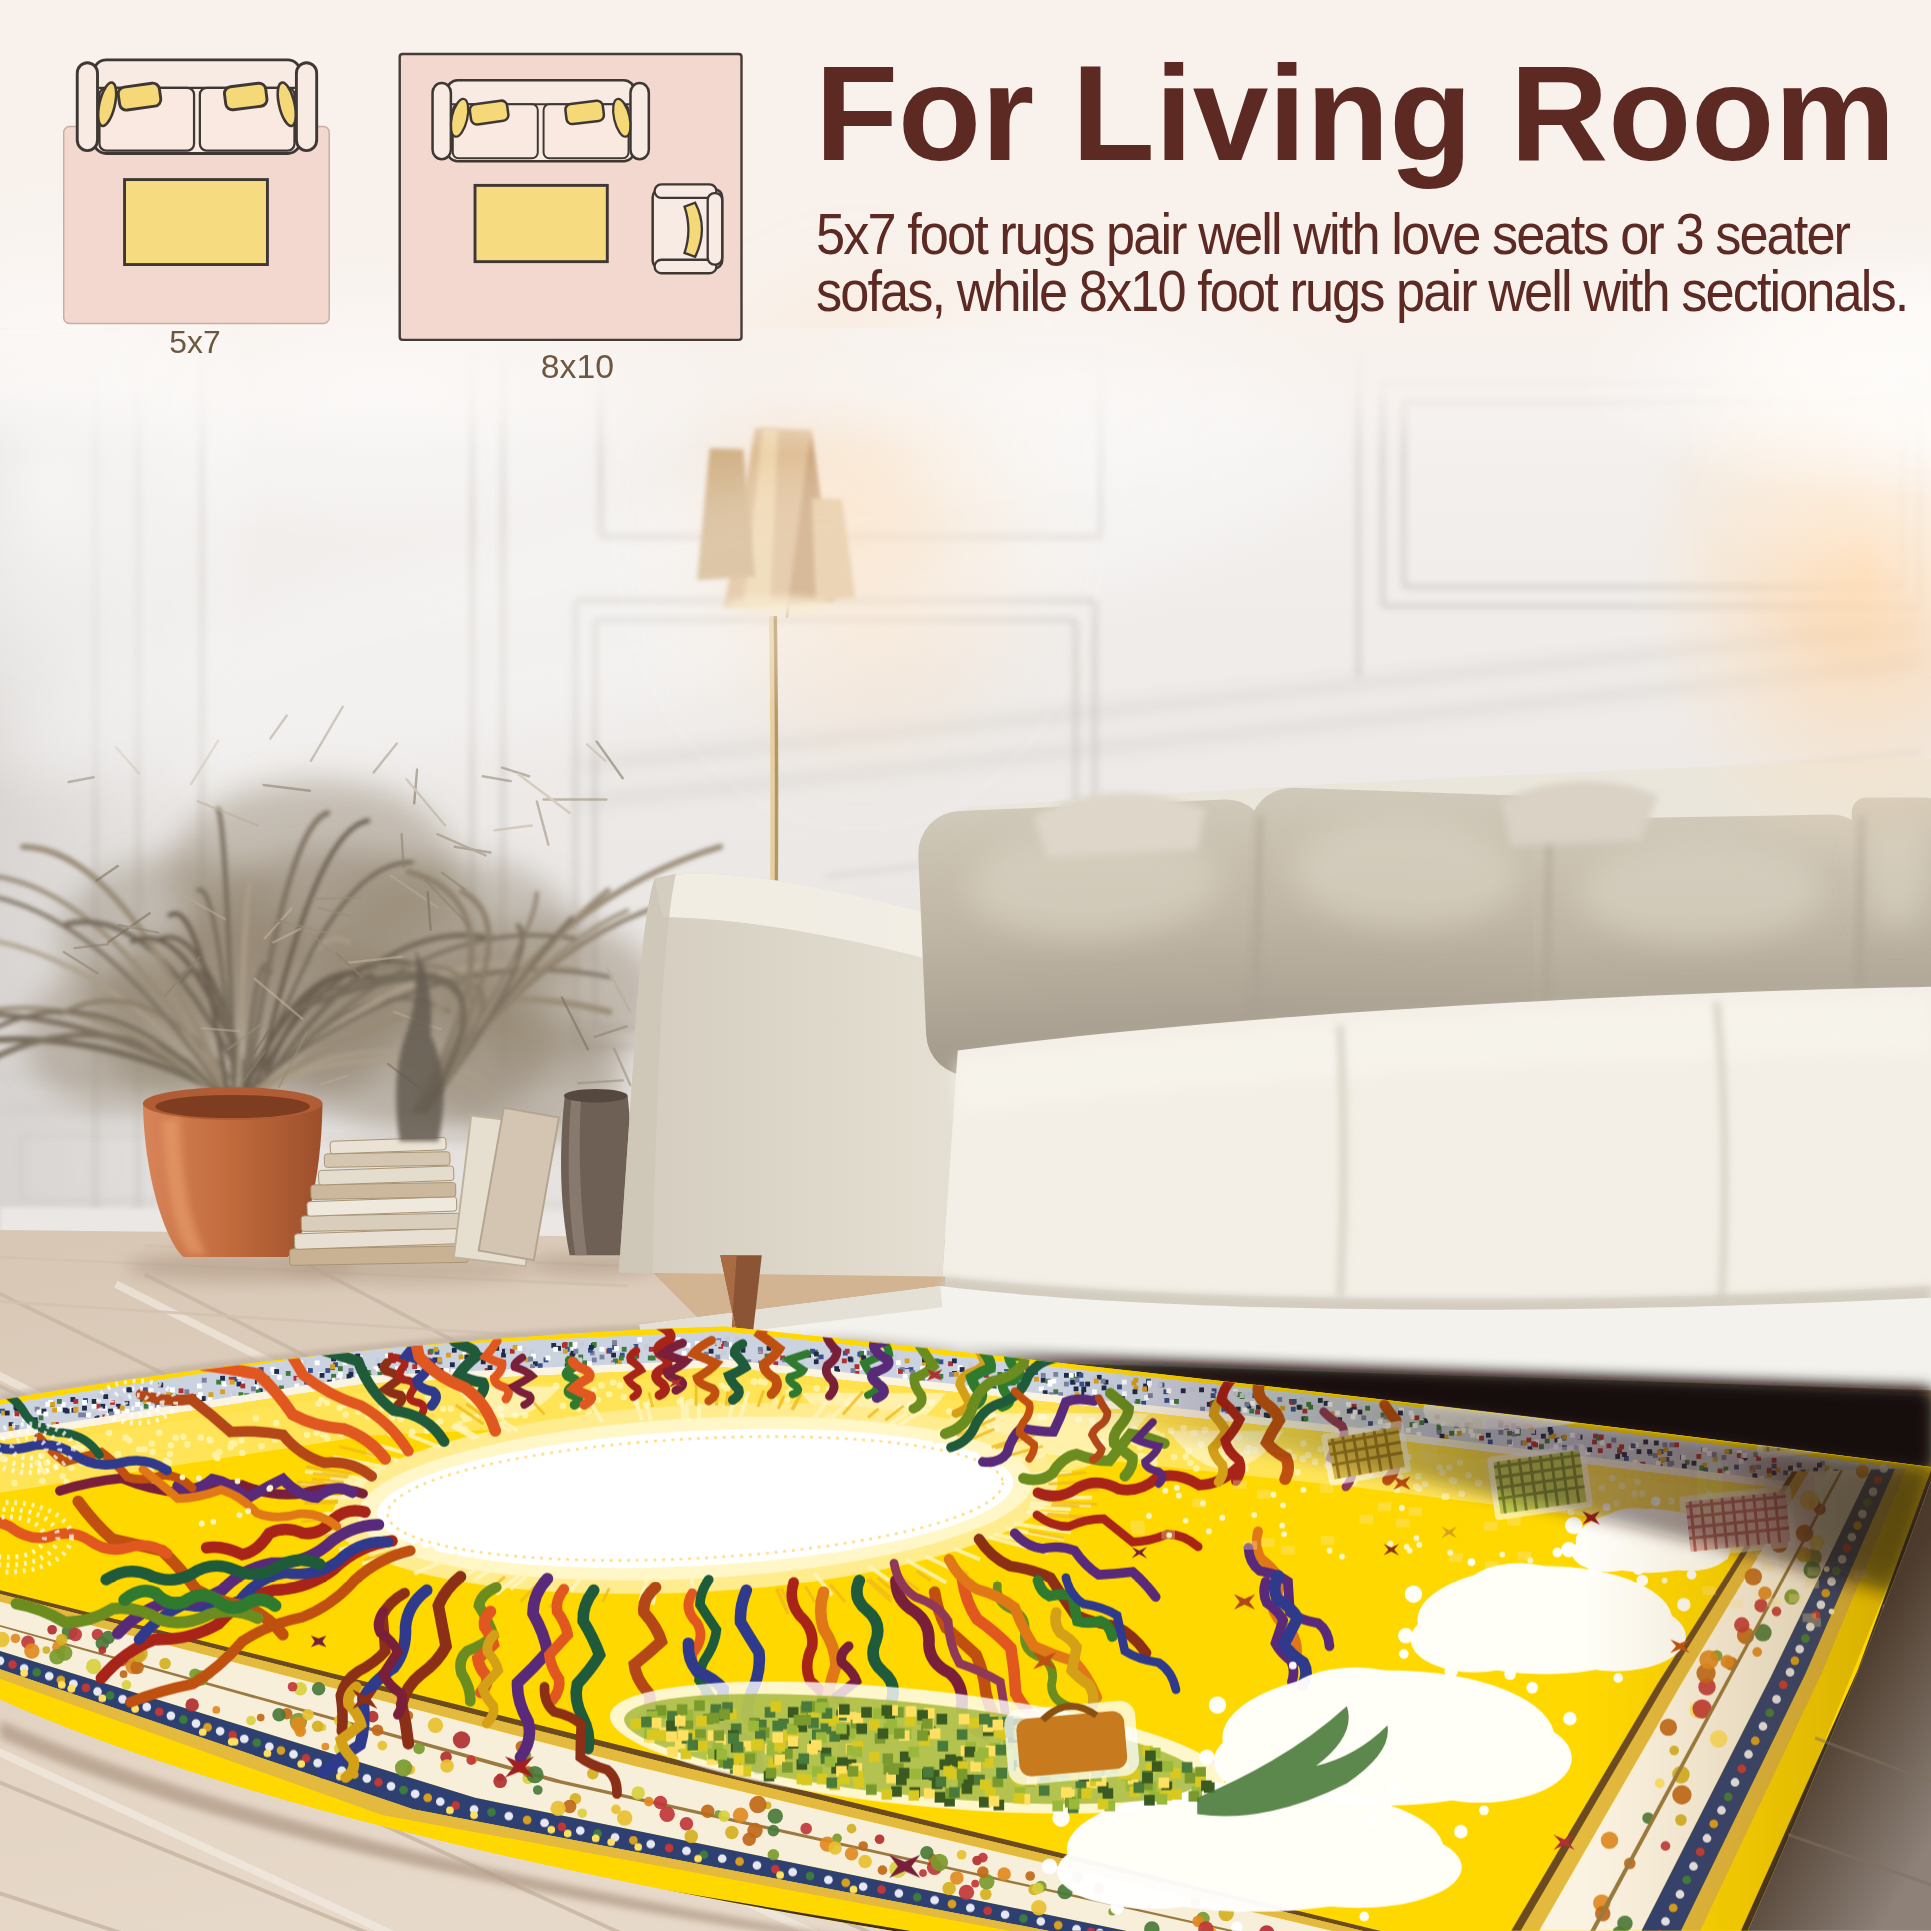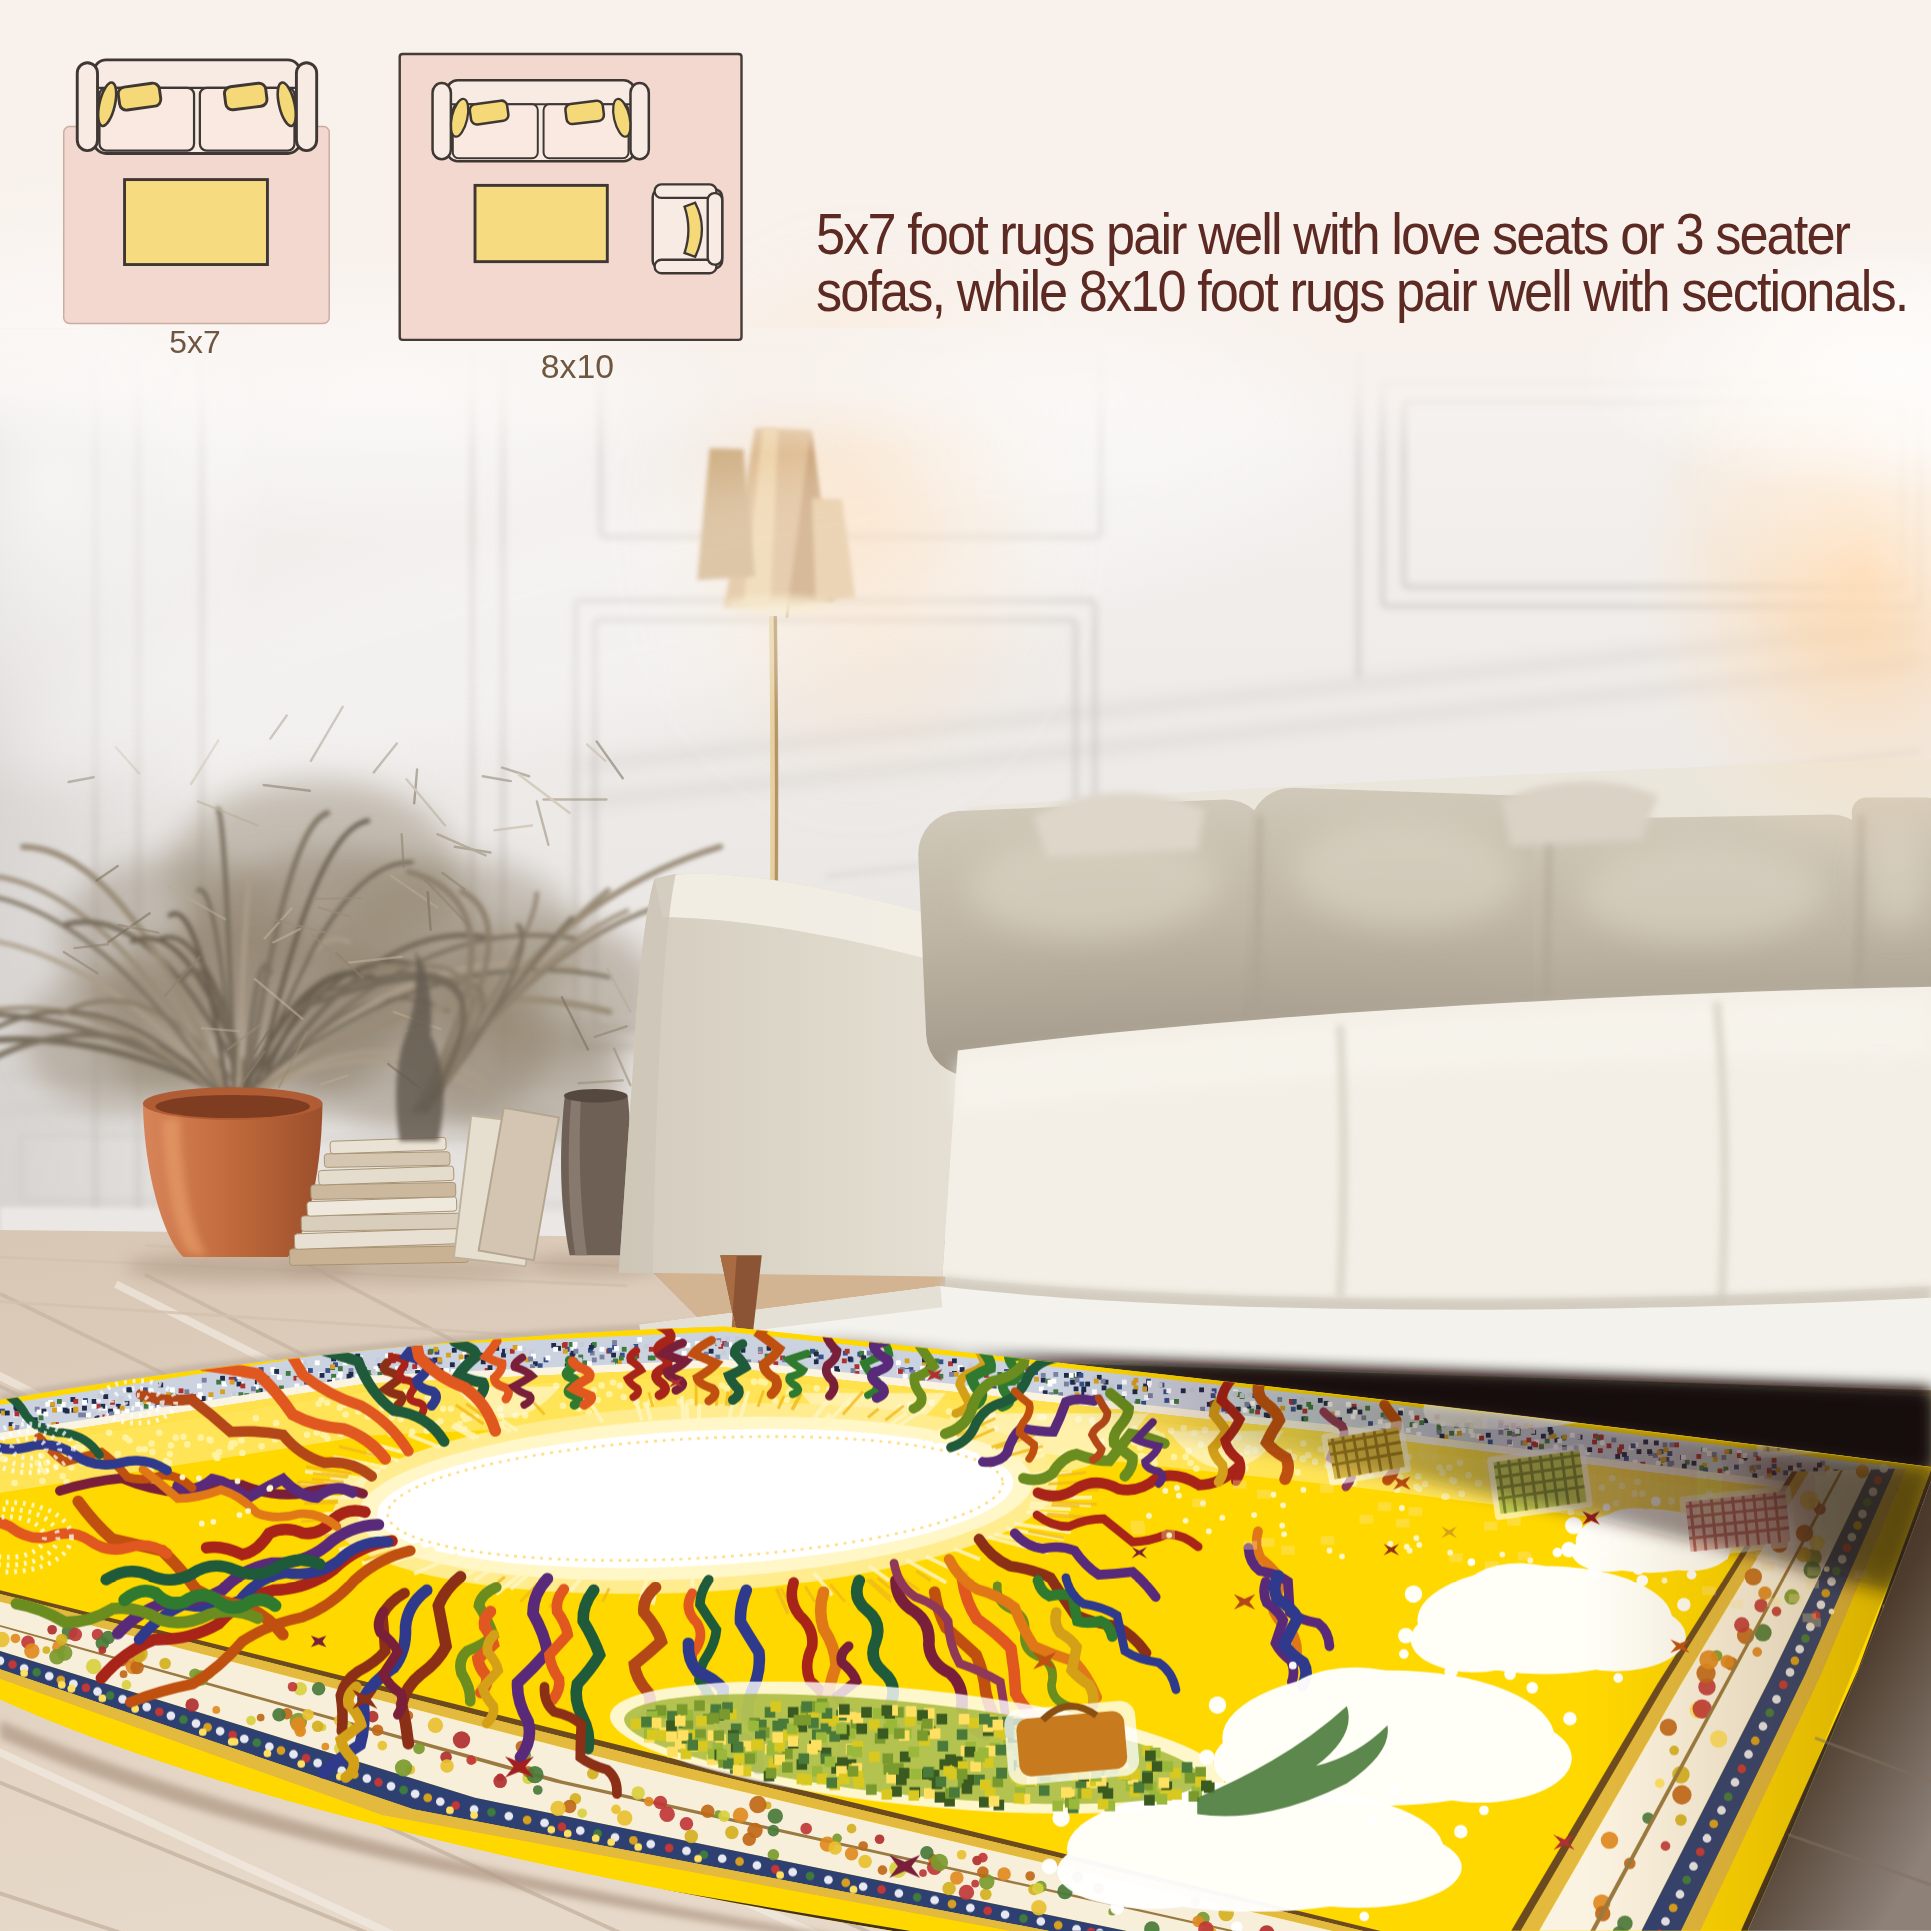--- a/index.html
+++ b/index.html
@@ -3067,16 +3067,17 @@
           <rect x="676" y="196" width="72" height="82" rx="8" fill="#f7ebe4" stroke="#3f3733" stroke-width="2.6"></rect>
           <rect x="678" y="191" width="64" height="14" rx="7" fill="#f7ebe4" stroke="#3f3733" stroke-width="2.4"></rect>
           <rect x="678" y="269" width="64" height="14" rx="7" fill="#f7ebe4" stroke="#3f3733" stroke-width="2.4"></rect>
           <rect x="733" y="200" width="15" height="74" rx="7" fill="#f7ebe4" stroke="#3f3733" stroke-width="2.4"></rect>
           <path d="M 720 210 q 14 27 0 56 l -11 -4 q 8 -24 0 -48 z" fill="#f5d878" stroke="#3f3733" stroke-width="2.4"></path>
         </g>
       </g>
       <text x="598" y="392" font-family="Liberation Sans, sans-serif" font-size="35" fill="#6e5740" text-anchor="middle">8x10</text>
     </svg>
 
+<div id="h1">For Living Room</div>
 
 <div id="body">5x7 foot rugs pair well with love seats or 3 seater<br>sofas, while 8x10 foot rugs pair well with sectionals.</div>
 </div>
 
 
 </body></html>

